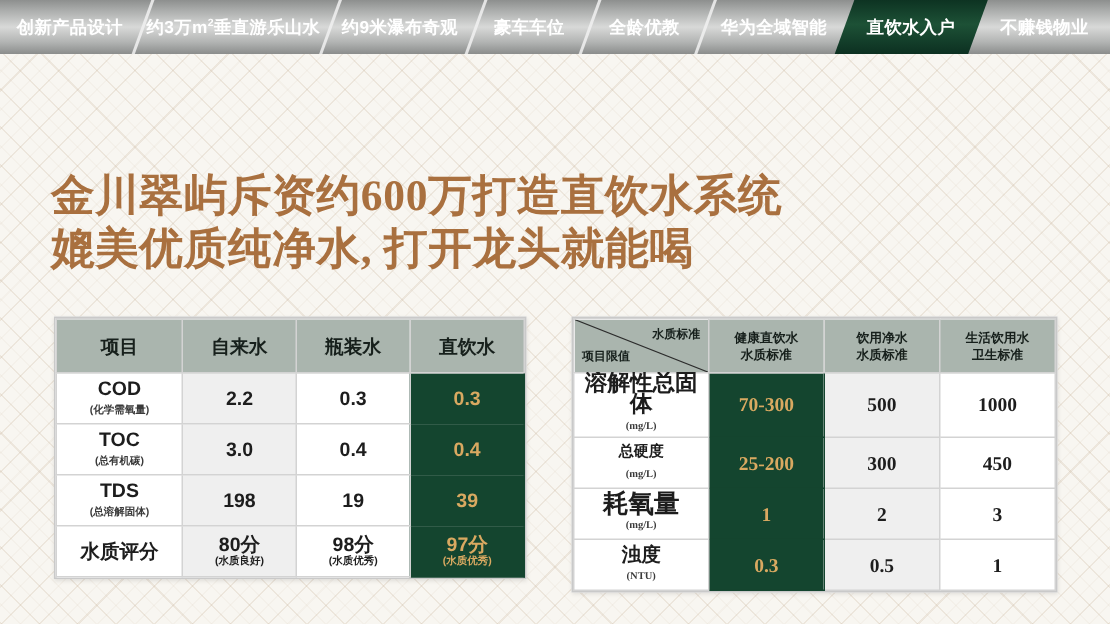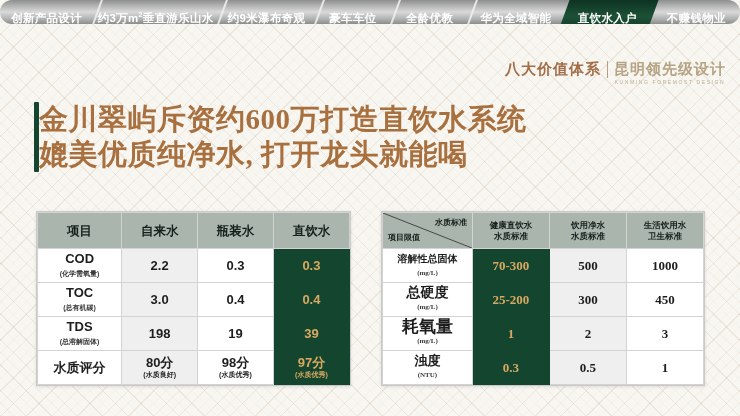--- a/index.html
+++ b/index.html
@@ -31,26 +31,25 @@
       repeating-linear-gradient(-45deg,
         rgba(198,176,150,0.08) 0 1px, rgba(0,0,0,0) 1px 9px);
     overflow: hidden;
   }
 
   
   #navbar {
     position: absolute;
     top: 0; left: 0;
     width: 740px;
-    height: 24px;
+    height: 36px;
     display: flex;
     background: linear-gradient(to bottom,
         #8d8f8e 0%, #a9abaa 18%, #d8d9d8 50%, #b2b4b3 78%, #8b8d8c 100%);
     overflow: hidden;
-    border-radius: 18px;
   }
   .nav-item {
     position: relative;
     height: 36px;
     display: flex;
     align-items: center;
     justify-content: center;
     color: #ffffff;
     font-size: 11.5px;
     font-weight: bold;
@@ -120,20 +119,22 @@
     margin-top: 1px;
   }
 
   
   #headline {
     position: absolute;
     top: 102px;
     left: 34px;
     display: flex;
     align-items: stretch;
+    gap: 12px;
+    flex-direction: column;
   }
   #headline-bar {
     width: 5px;
     background: #14452f;
     border-radius: 1px;
   }
   #headline-text {
     font-family: "Liberation Serif", "DejaVu Serif", serif;
     font-weight: bold;
     font-size: 29px;
@@ -277,28 +278,20 @@
       <span class="nav-label">直饮水入户</span>
     </div>
 
     <div class="nav-item" style="width:90px">
       <span class="nav-label">不赚钱物业</span>
 
     </div>
 
   </div>
 
-  <div id="branding">
-    <div id="brand-main">八大价值体系</div>
-    <div id="brand-divider"></div>
-    <div id="brand-right">
-      <div id="brand-sub">昆明领先级设计</div>
-      <div id="brand-en">KUNMING FOREMOST DESIGN</div>
-    </div>
-  </div>
 
   <div id="headline">
     <div id="headline-bar"></div>
     <div id="headline-text">
       <span class="headline-line">金川翠屿斥资约600万打造直饮水系统</span>
       <span class="headline-line">媲美优质纯净水, 打开龙头就能喝</span>
     </div>
   </div>
 
   <div class="tbl-wrap" id="table-left">
@@ -387,31 +380,31 @@
           <th class="small" style="width:24%">
             <span>生活饮用水</span><br>
             <span>卫生标准</span>
           </th>
         </tr>
       </thead>
       <tbody>
 
         <tr>
           <td class="label-cell">
-            <span class="big" style="font-size:10px">溶解性总固体</span>
+            <span class="big" style="font-size:15px">溶解性总固体</span>
             <span class="sub">(mg/L)</span>
           </td>
           <td class="highlight">70-300</td>
           <td class="tint">500</td>
           <td class="plain">1000</td>
         </tr>
 
         <tr>
           <td class="label-cell">
-            <span class="big" style="font-size:14px">总硬度</span>
+            <span class="big" style="font-size:10px">总硬度</span>
             <span class="sub">(mg/L)</span>
           </td>
           <td class="highlight">25-200</td>
           <td class="tint">300</td>
           <td class="plain">450</td>
         </tr>
 
         <tr>
           <td class="label-cell">
             <span class="big" style="font-size:17px">耗氧量</span>

